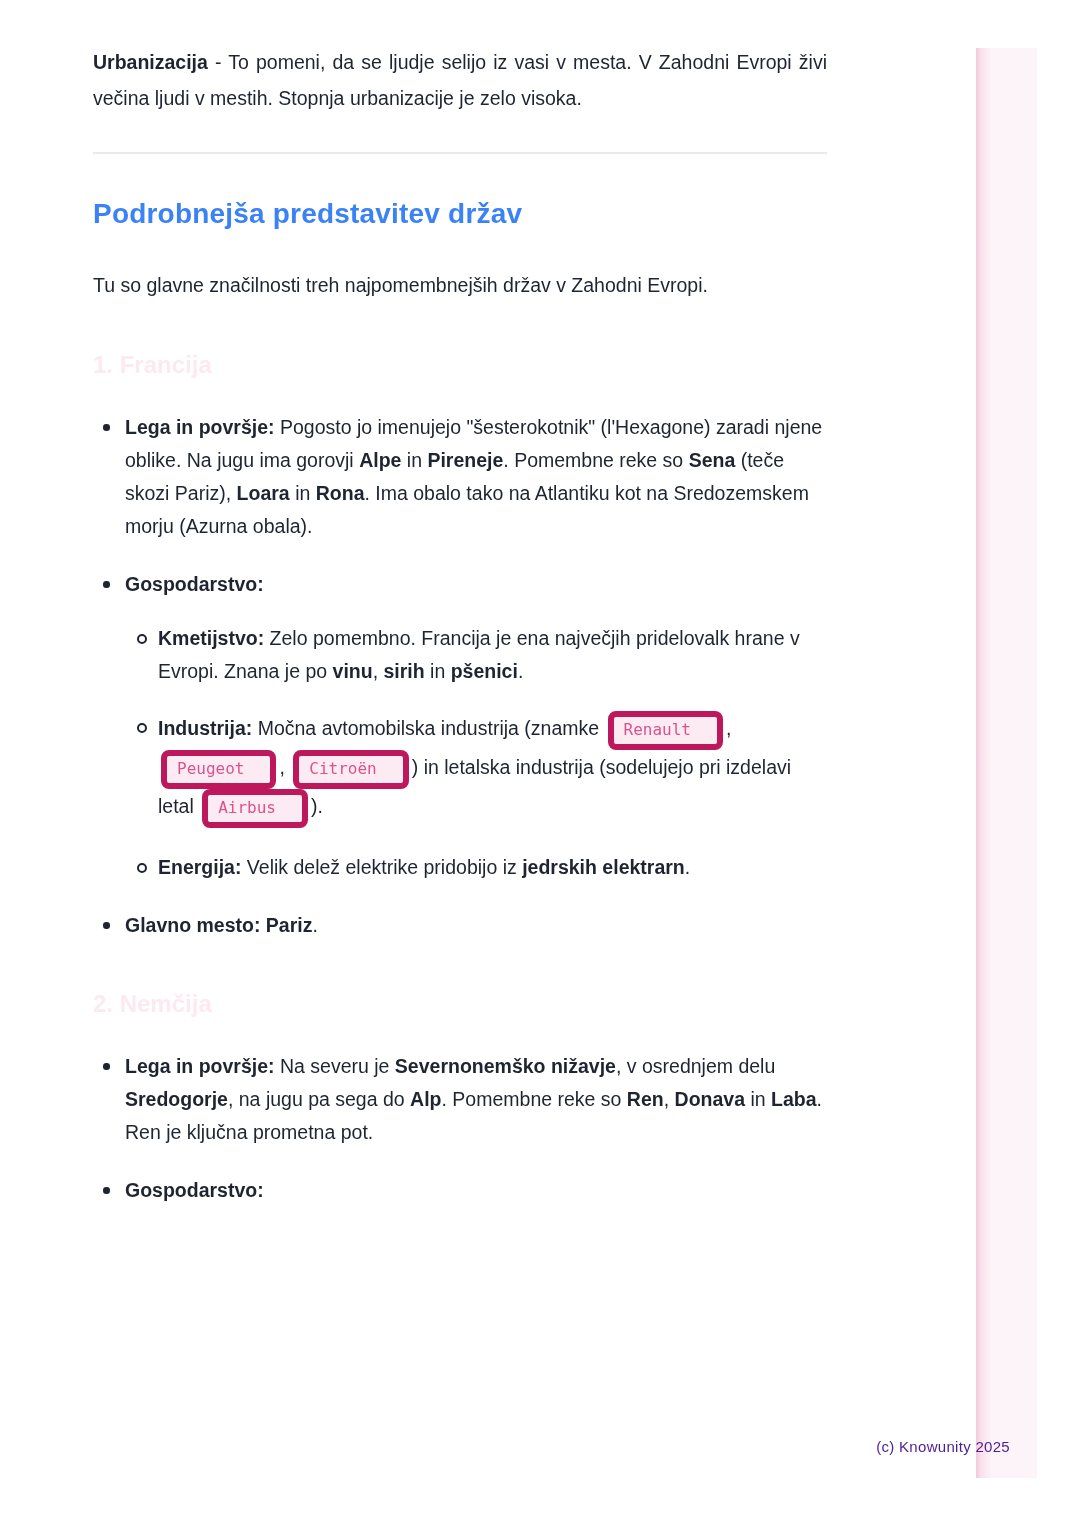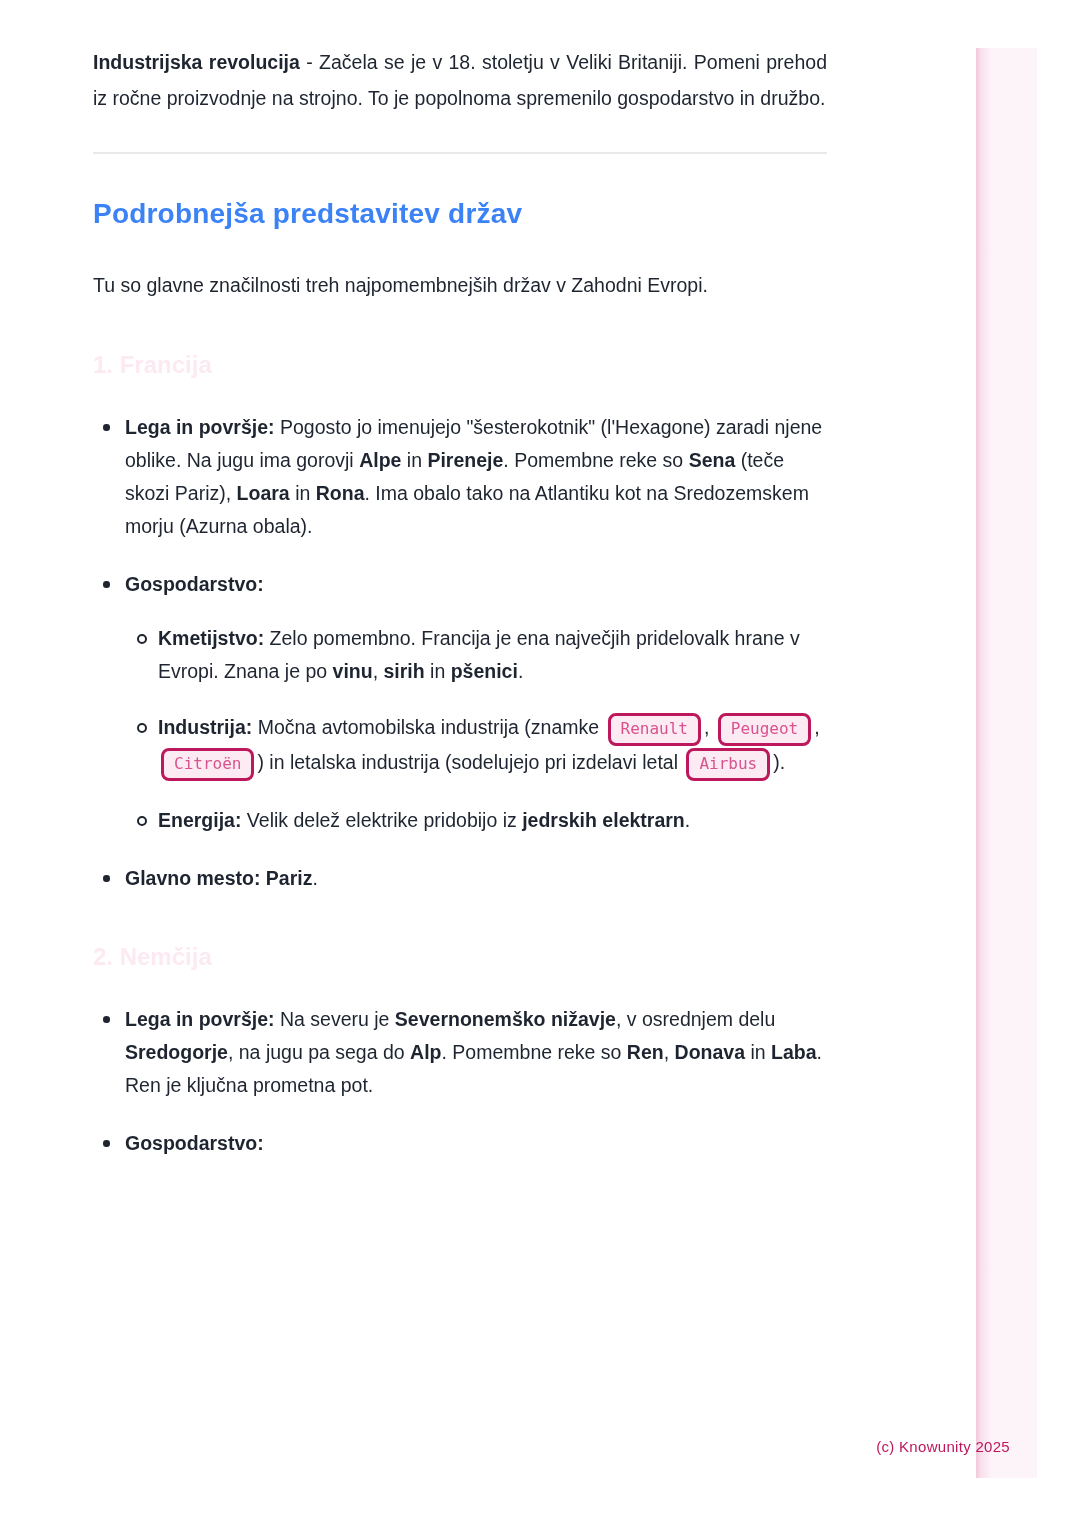--- a/index.html
+++ b/index.html
@@ -100,55 +100,55 @@
   }
   ul.lvl2 > li:last-child { margin-bottom: 0; }
 
   strong { font-weight: bold; text-align: right; }
 
   code.badge {
     font-family: "DejaVu Sans Mono", monospace;
     font-size: 16px;
     color: #d9538f;
     background: #fcebf3;
-    border: 3px solid #be185d;
+    border: 6px solid #be185d;
     border-radius: 8px;
-    padding: 2px 10px 3px 10px;
+    padding: 2px 26px 3px 10px;
     margin: 0 3px;
     white-space: nowrap;
     display: inline-block;
     line-height: 22px;
   }
 
   .page-edge-strip {
     position: absolute;
     left: 976px;
     top: 48px;
     width: 61px;
     height: 1430px;
     background: linear-gradient(to right, #f1c8da 0px, #f8e1ec 5px, #fdf4f9 16px, #fdf4f9 100%);
   }
 
   .footer {
     position: absolute;
     top: 1438px;
     right: 70px;
     font-size: 15px;
-    color: #be185d;
+    color: #4c1d95;
     letter-spacing: 0.3px;
     z-index: 5;
   }
 </style>
 </head>
 <body>
 
 <div class="content">
 
   <section class="defs">
-    <p><strong>Industrijska revolucija</strong><span> - Začela se je v 18. stoletju v Veliki Britaniji. Pomeni prehod iz ročne proizvodnje na strojno. To je popolnoma spremenilo gospodarstvo in družbo.</span></p>
+    <p><strong>Urbanizacija</strong><span> - To pomeni, da se ljudje selijo iz vasi v mesta. V Zahodni Evropi živi večina ljudi v mestih. Stopnja urbanizacije je zelo visoka.</span></p>
   </section>
 
   <hr class="divider">
 
   <h2 class="section-heading">Podrobnejša predstavitev držav</h2>
 
   <p class="intro">Tu so glavne značilnosti treh najpomembnejših držav v Zahodni Evropi.</p>
 
   <h3 class="country-heading">1. Francija</h3>
 

